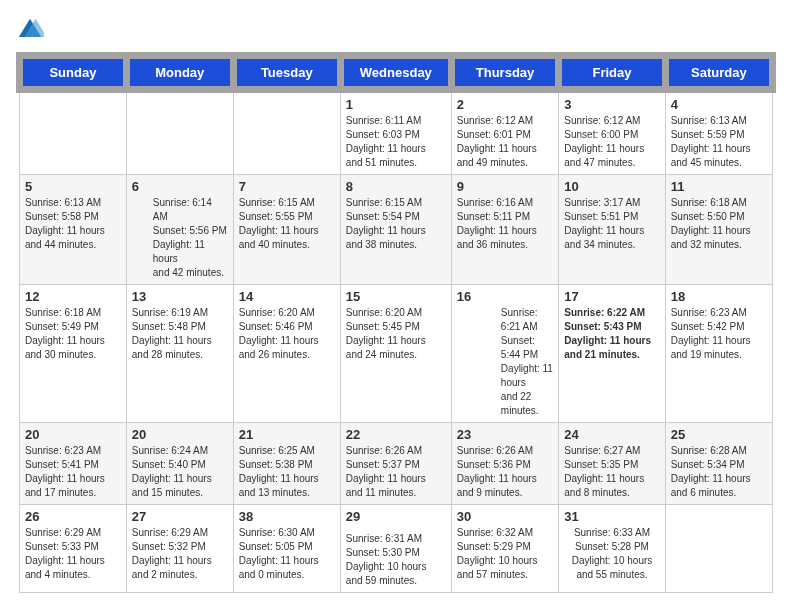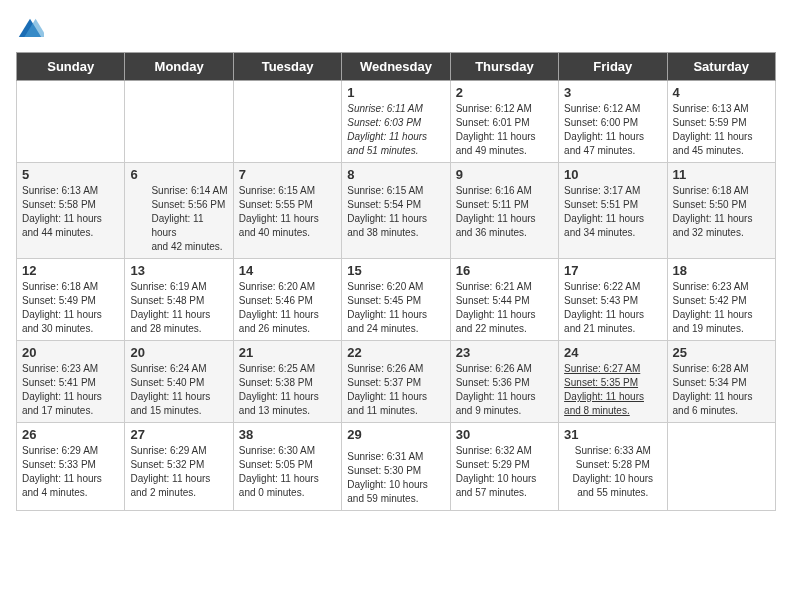--- a/index.html
+++ b/index.html
@@ -51,27 +51,27 @@
     .location {
       font-size: 15px;
       color: #333;
     }
     .calendar {
       width: 100%;
       border-collapse: collapse;
       border: 1px solid #ccc;
     }
     .calendar th {
-      background-color: #404040;
+      background-color: #1d4ed8;
       color: #fff;
       font-size: 13px;
       font-weight: bold;
       padding: 6px 16px;
       text-align: center;
-      border: 1px solid #a3a3a3;
+      border: 7px solid #a3a3a3;
     }
     .calendar td {
       border: 1px solid #ccc;
       vertical-align: top;
       padding: 4px 5px;
       width: 108px;
       min-height: 80px;
       font-size: 10.5px;
       color: #333;
       background: #fff;
@@ -129,21 +129,21 @@
         <th>Saturday</th>
       </tr>
   </thead>
   <tbody id="calendar-body">
   <tr>
         <td class="empty-cell"></td>
         <td class="empty-cell"></td>
         <td class="empty-cell"></td>
         <td>
           <span class="day-num">1</span>
-          <div class="cell-info" style="white-space: pre-line; font-style: italic;">Sunrise: 6:11 AM
+          <div class="cell-info" style="white-space: pre-line;">Sunrise: 6:11 AM
 Sunset: 6:03 PM
 Daylight: 11 hours
 and 51 minutes.</div>
         </td>
         <td>
           <span class="day-num">2</span>
           <div class="cell-info" style="white-space: pre-line;">Sunrise: 6:12 AM
 Sunset: 6:01 PM
 Daylight: 11 hours
 and 49 minutes.</div>
@@ -238,28 +238,28 @@
         </td>
         <td>
           <span class="day-num">15</span>
           <div class="cell-info" style="white-space: pre-line;">Sunrise: 6:20 AM
 Sunset: 5:45 PM
 Daylight: 11 hours
 and 24 minutes.</div>
         </td>
         <td>
           <span class="day-num">16</span>
-          <div class="cell-info" style="white-space: pre-line;">Sunrise: 6:21 AM
+          <div class="cell-info" style="white-space: pre-line; margin-left: 44px;">Sunrise: 6:21 AM
 Sunset: 5:44 PM
 Daylight: 11 hours
 and 22 minutes.</div>
         </td>
         <td>
           <span class="day-num">17</span>
-          <div class="cell-info" style="white-space: pre-line;">Sunrise: 6:22 AM
+          <div class="cell-info" style="white-space: pre-line; font-weight: bold;">Sunrise: 6:22 AM
 Sunset: 5:43 PM
 Daylight: 11 hours
 and 21 minutes.</div>
         </td>
         <td>
           <span class="day-num">18</span>
           <div class="cell-info" style="white-space: pre-line;">Sunrise: 6:23 AM
 Sunset: 5:42 PM
 Daylight: 11 hours
 and 19 minutes.</div>
@@ -296,21 +296,21 @@
         </td>
         <td>
           <span class="day-num">23</span>
           <div class="cell-info" style="white-space: pre-line;">Sunrise: 6:26 AM
 Sunset: 5:36 PM
 Daylight: 11 hours
 and 9 minutes.</div>
         </td>
         <td>
           <span class="day-num">24</span>
-          <div class="cell-info" style="white-space: pre-line; text-decoration: underline;">Sunrise: 6:27 AM
+          <div class="cell-info" style="white-space: pre-line;">Sunrise: 6:27 AM
 Sunset: 5:35 PM
 Daylight: 11 hours
 and 8 minutes.</div>
         </td>
         <td>
           <span class="day-num">25</span>
           <div class="cell-info" style="white-space: pre-line;">Sunrise: 6:28 AM
 Sunset: 5:34 PM
 Daylight: 11 hours
 and 6 minutes.</div>

